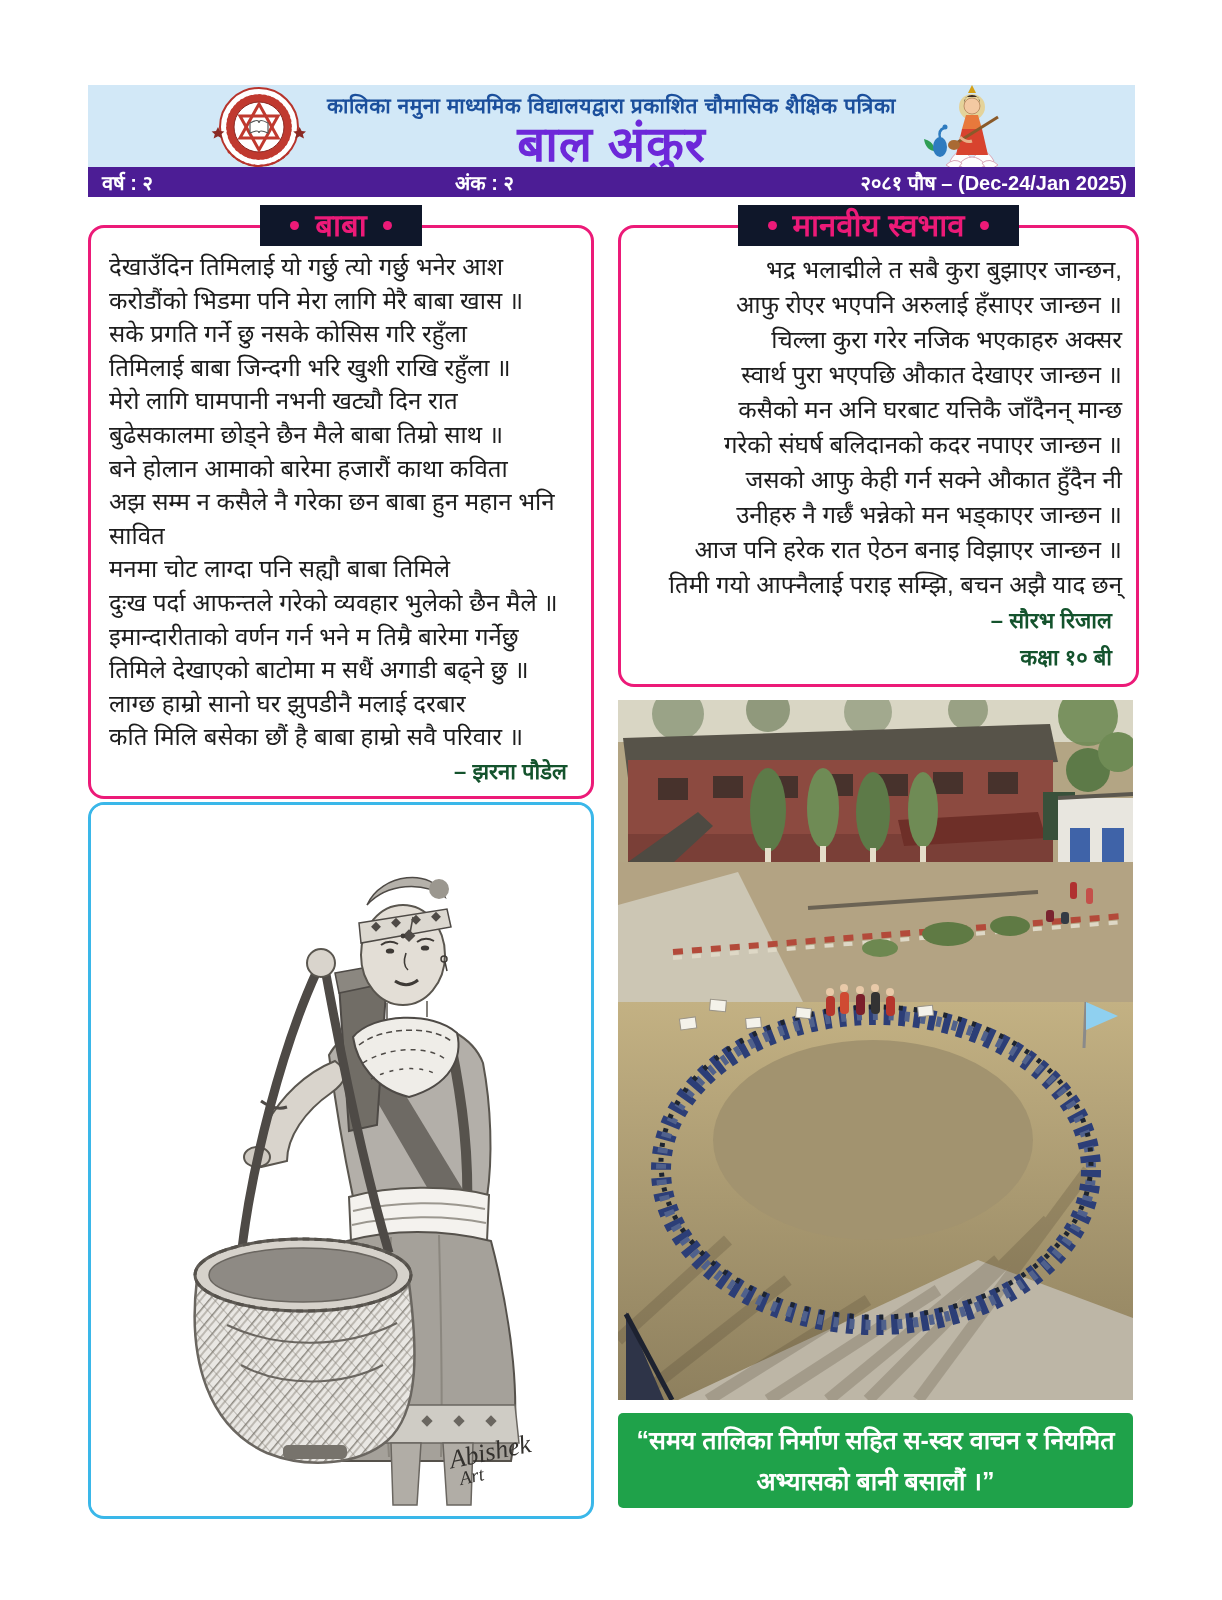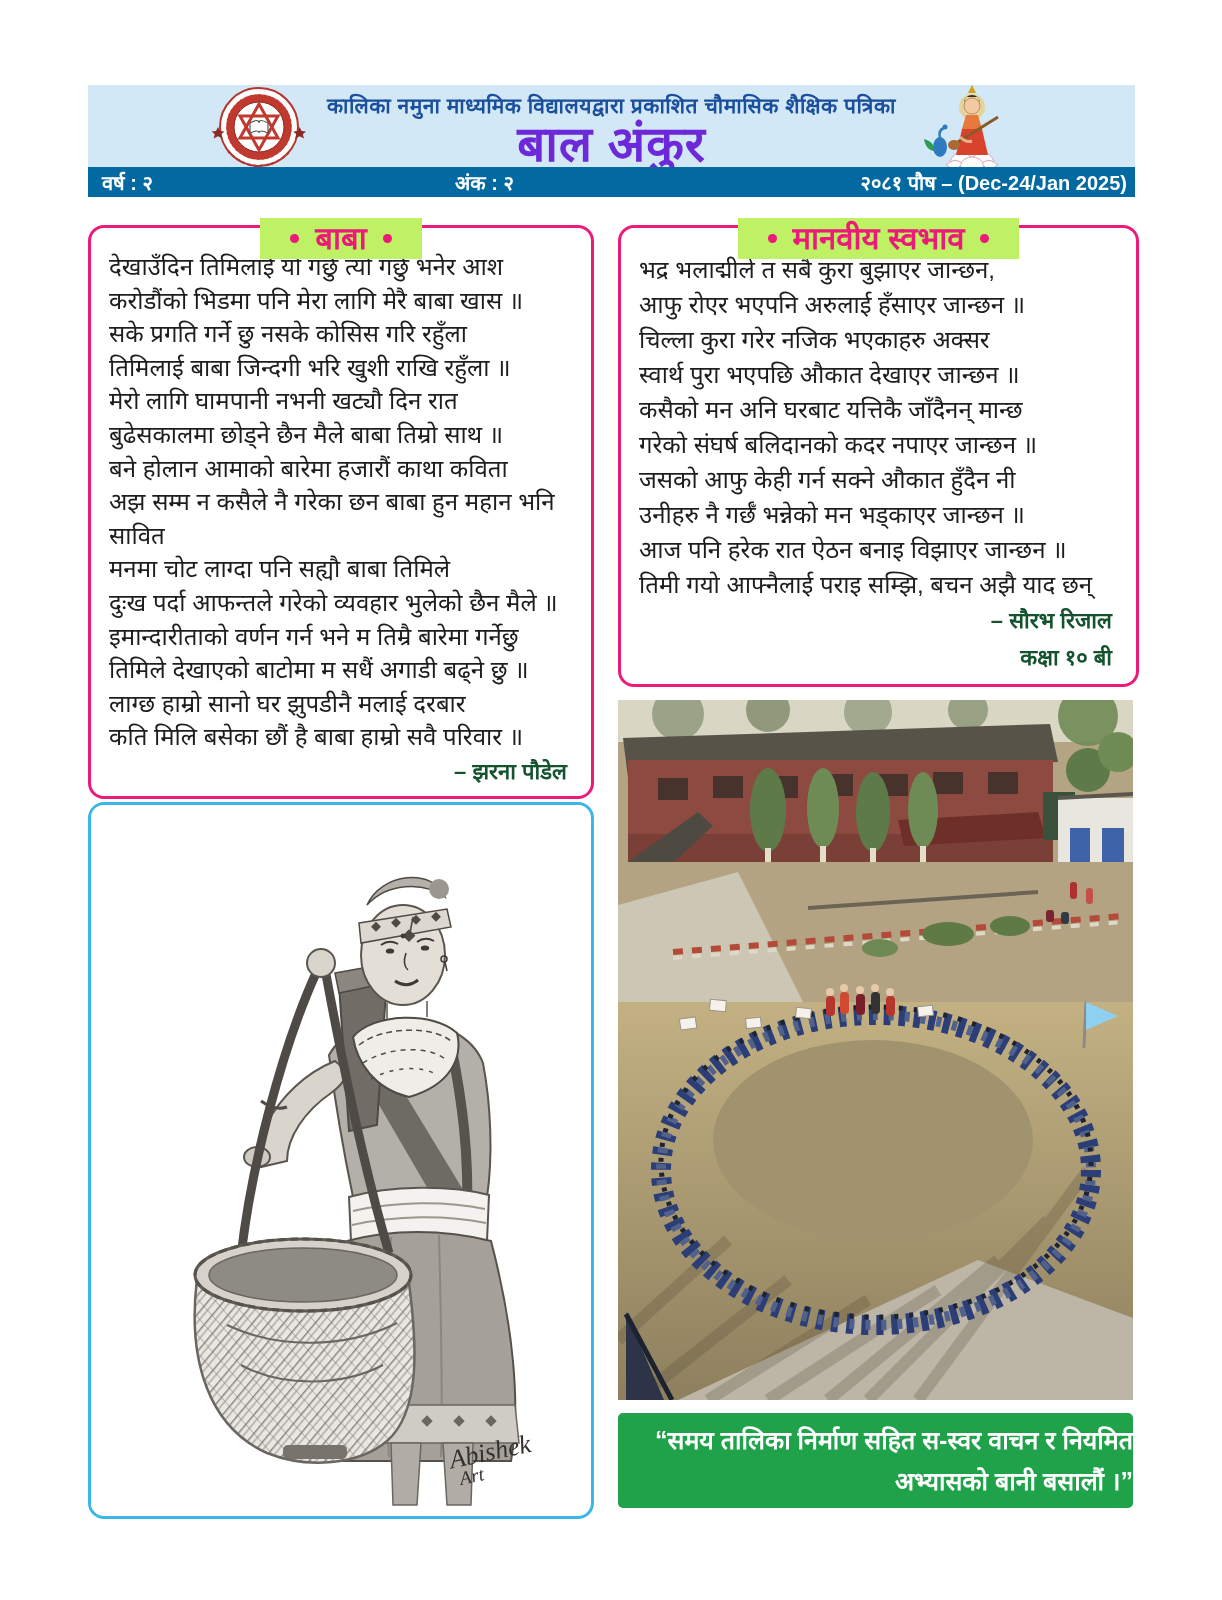--- a/index.html
+++ b/index.html
@@ -8,59 +8,59 @@
 
   
   .header-band{position:absolute;left:88px;top:85px;width:1047px;height:84px;background:#d2e8f7;}
   .header-subtitle{position:absolute;left:0;top:6px;width:100%;text-align:center;
         font-size:21px;font-weight:bold;color:#1b4f9c;letter-spacing:.5px;}
   .header-title{position:absolute;left:0;top:24px;width:100%;text-align:center;
         font-size:49px;font-weight:800;color:#6d28d9;letter-spacing:1px;}
   .logo-wrap{position:absolute;left:118px;top:2px;width:106px;height:80px;}
   .saraswati-wrap{position:absolute;right:105px;top:-4px;width:120px;height:90px;}
 
-  .meta-bar{position:absolute;left:88px;top:167px;width:1047px;height:30px;background:#0369a1;}
+  .meta-bar{position:absolute;left:88px;top:167px;width:1047px;height:30px;background:#4c1d95;}
   .meta-bar span{position:absolute;top:2px;font-size:20px;font-weight:bold;color:#ffffff;}
   .meta-year{left:14px;}
   .meta-issue{left:367px;}
   .meta-date{right:8px;}
 
   
   .poem-box{position:absolute;border:3px solid #ec1a78;border-radius:16px;background:#ffffff;}
   .left-poem{left:88px;top:225px;width:500px;height:568px;}
   .right-poem{left:618px;top:225px;width:515px;height:456px;}
   .poem-head{position:absolute;top:-23px;left:0;width:100%;text-align:center;line-height:40px;}
-  .poem-head .wrap{display:inline-block;background:#bef264;padding:0 14px;white-space:nowrap;margin-top:13px;}
+  .poem-head .wrap{display:inline-block;background:#0f172a;padding:0 14px;white-space:nowrap;}
   .poem-head b{font-size:31px;font-weight:800;color:#ec1a78;vertical-align:middle;}
   .dot{display:inline-block;width:9px;height:9px;border-radius:50%;background:#ec1a78;
        vertical-align:middle;margin:0 16px;}
   .poem-body{padding:24px 14px 0 18px;}
   .left-poem .poem-body{padding-top:22px;}
   .poem-line{font-size:24px;color:#1d1d1d;}
   .left-poem .poem-line{line-height:33.6px;}
-  .right-poem .poem-line{line-height:35px;}
+  .right-poem .poem-line{line-height:35px;text-align:right;}
   .poem-author{font-size:22px;font-weight:bold;color:#14532d;text-align:right;padding-right:10px;}
   .left-poem .poem-author{line-height:35px;}
   .right-poem .poem-author{line-height:37px;}
 
   
   .drawing-box{position:absolute;left:88px;top:802px;width:500px;height:711px;
         border:3px solid #3ab7e9;border-radius:16px;background:#ffffff;overflow:hidden;}
   .signature{position:absolute;right:58px;bottom:34px;transform:rotate(-12deg);
         font-family:"Liberation Serif","DejaVu Serif",serif;font-style:italic;color:#33312e;
         text-align:left;line-height:20px;}
   .signature .sig1{font-size:26px;display:block;}
   .signature .sig2{font-size:19px;display:block;margin-left:6px;}
 
   
   .photo-box{position:absolute;left:618px;top:700px;width:515px;height:700px;overflow:hidden;}
 
   
   .banner{position:absolute;left:618px;top:1413px;width:515px;height:95px;background:#1fa24a;
-        border-radius:5px;display:flex;flex-direction:column;justify-content:center;align-items:flex-end;}
+        border-radius:5px;display:flex;flex-direction:column;justify-content:center;align-items:center;}
   .banner div{color:#ffffff;font-size:25px;font-weight:bold;line-height:41px;text-align:center;}
 </style>
 </head>
 <body>
 
 <div class="page">
 
   <div class="header-band">
     <div class="header-subtitle">कालिका नमुना माध्यमिक विद्यालयद्वारा प्रकाशित चौमासिक शैक्षिक पत्रिका</div>
     <div class="header-title">बाल अंकुर</div>

